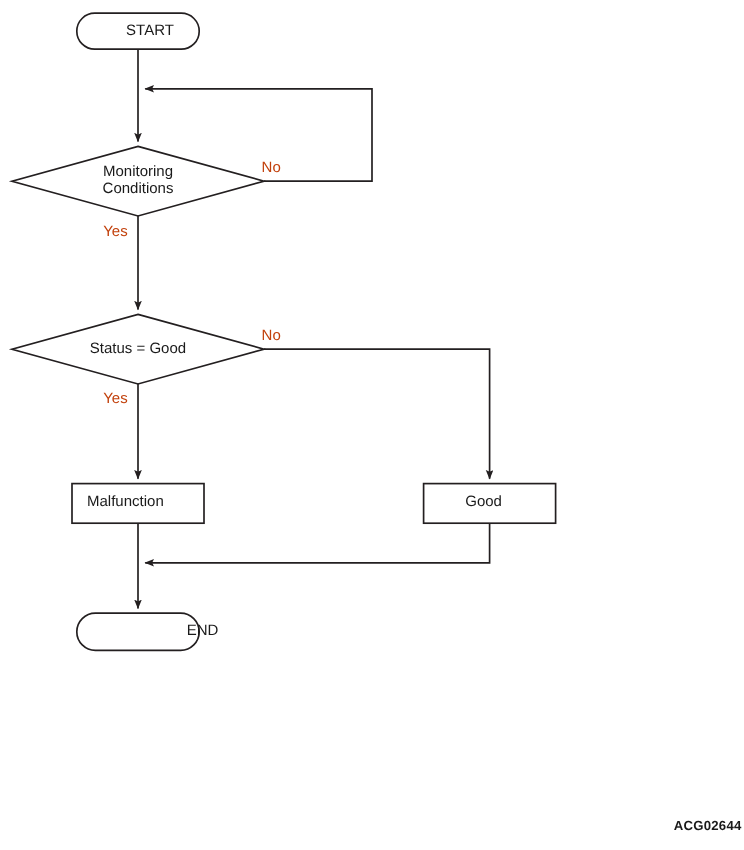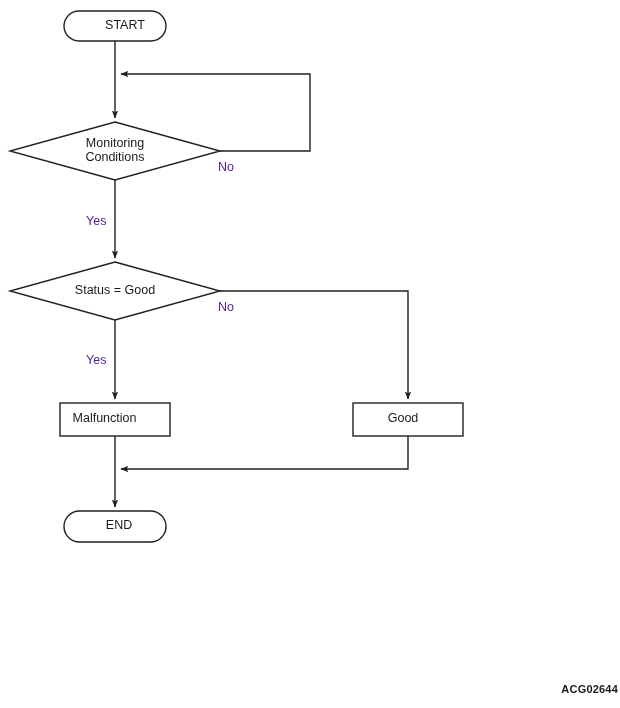--- a/index.html
+++ b/index.html
@@ -29,23 +29,22 @@
     color: #1a1a1a;
     text-align: center;
     line-height: 13.5px;
     white-space: pre;
     pointer-events: none;
   }
   .edge-label {
     position: absolute;
     font-family: "Liberation Sans", sans-serif;
     font-size: 12.5px;
-    color: #4c1d95;
+    color: #c2410c;
     white-space: pre;
-    margin-top: 28px;
   }
   #figure-code {
     position: absolute;
     right: 2px;
     bottom: 13px;
     font-family: "Liberation Sans", sans-serif;
     font-size: 11px;
     font-weight: bold;
     color: #1a1a1a;
     letter-spacing: 0.2px;
@@ -95,21 +94,21 @@
 
 <div class="node-label" style="left:25px; top:137px; width:180px;">Monitoring
 Conditions</div>
 
 <div class="node-label" style="left:25px; top:284px; width:180px;">Status = Good</div>
 
 <div class="node-label" style="left:60px; top:412px; width:89px;">Malfunction</div>
 
 <div class="node-label" style="left:353px; top:412px; width:100px;">Good</div>
 
-<div class="node-label" style="left:68px; top:519px; width:102px;">END</div>
+<div class="node-label" style="left:80px; top:519px; width:102px;text-align:right;">END</div>
 
 <div class="edge-label" style="left:218px; top:132px;">No</div>
 
 <div class="edge-label" style="left:86px; top:186px;">Yes</div>
 
 <div class="edge-label" style="left:218px; top:272px;">No</div>
 
 <div class="edge-label" style="left:86px; top:325px;">Yes</div>
 
 <div id="figure-code">ACG02644</div>

